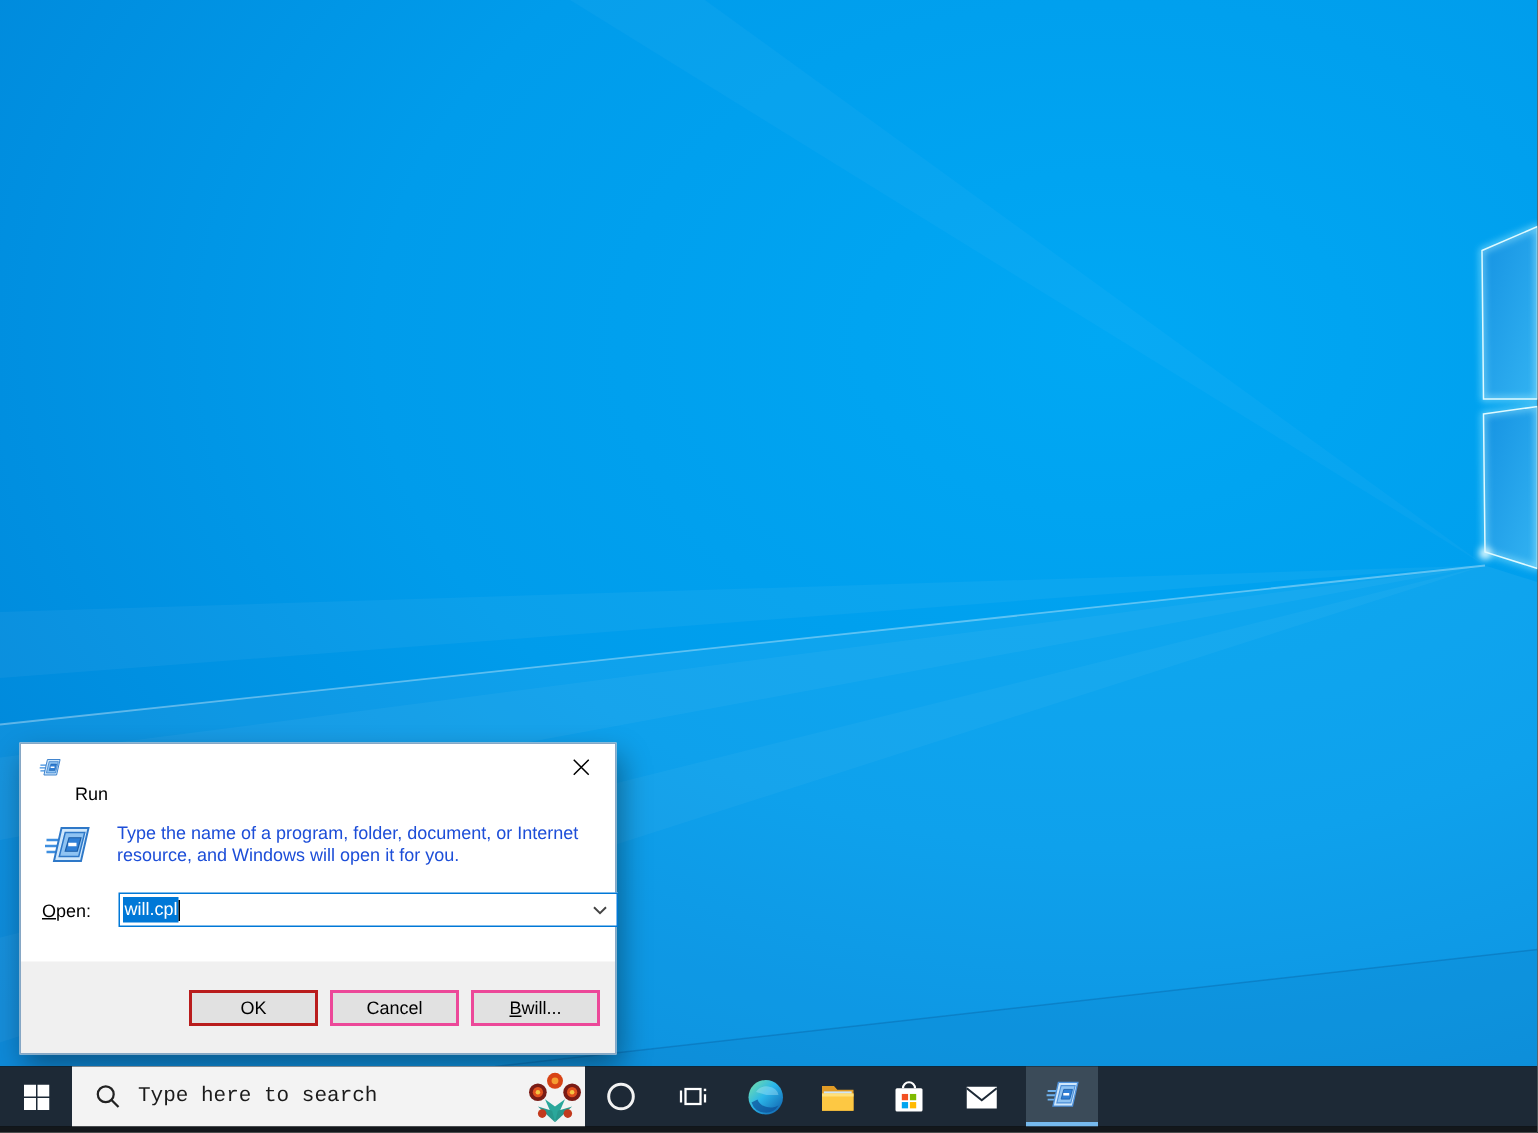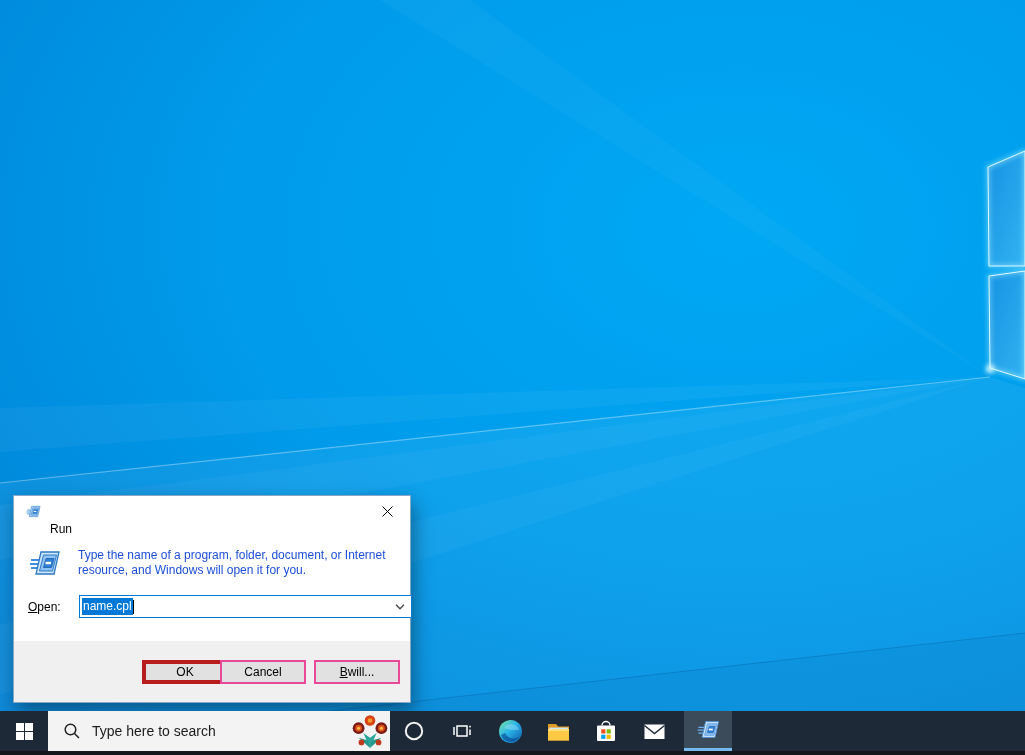--- a/index.html
+++ b/index.html
@@ -23,32 +23,32 @@
   .accel { text-decoration:underline; }
   .combo { position:absolute; left:65px; top:99px; width:333px; height:23px; background:#fff;
     border:1px solid #0078d7; display:flex; align-items:center; }
   .combo-sel { margin-left:2px; font-size:12px; line-height:17px; background:#0078d7; color:#fff; padding:0 1px; }
   .combo-caret { width:1px; height:14px; background:#000; }
   .combo-chevron { margin-left:auto; width:22px; height:100%; display:flex; align-items:center; justify-content:center; }
   .dlg-footer { position:absolute; left:0; top:145px; right:0; bottom:0; background:#f0f0f0; }
   .dlg-btn { position:absolute; top:19px; width:86px; height:24px; background:#e1e1e1;
     border:2px solid #ec4899; font-size:12px; font-family:"Liberation Sans",sans-serif; color:#000;
     display:flex; align-items:center; justify-content:center; }
-  .dlg-btn.default { border:4px solid #b91c1c;margin-left:16px; }
+  .dlg-btn.default { border:2px solid #b91c1c; }
   .btn-ok { left:112px; }
   .btn-cancel { left:206px; }
   .btn-browse { left:300px; }
 
   
   .taskbar { position:absolute; left:0; top:711px; width:1025px; height:40px; background:#1d2936; display:flex; align-items:stretch; }
   .tb-btn { width:48px; height:40px; display:flex; align-items:center; justify-content:center; flex:0 0 auto; }
   .search-box { width:342px; height:40px; background:#f3f3f3; display:flex; align-items:center; flex:0 0 auto; }
   .search-glyph { margin-left:15px; flex:0 0 auto; }
   .search-input { flex:1 1 auto; margin-left:11px; border:none; outline:none; background:transparent;
-    font-size:14px; color:#7f1d1d; font-family:Liberation Sans, sans-serif; min-width:0; }
+    font-size:14px; color:#7f1d1d; font-family:Liberation Mono, monospace; min-width:0; }
   .search-input::placeholder { color:#1b1b1b; opacity:1; }
   .search-flower { width:40px; height:40px; display:flex; align-items:center; justify-content:center; flex:0 0 auto; }
   .tb-run { margin-left:6px; background:#3b4b59; border-bottom:3px solid #76b9ed; }
   .bottom-strip { position:absolute; left:0; top:751px; width:1025px; height:4px; background:#13171b; }
 </style>
 </head>
 <body>
 
 <div class="stage">
 
@@ -121,21 +121,21 @@
       <polygon points="14.5,8 27.5,8 23.5,24 10.5,24" fill="#8fc3f2" stroke="#2e78c8" stroke-width="1"></polygon>
       <polygon points="17,11.5 25,11.5 22.5,20.5 14.5,20.5" fill="#2f7fd6" stroke="#1e5fa8" stroke-width="0.8"></polygon>
       <path d="M16.5,16 h5.5" stroke="#fff" stroke-width="2.4"></path>
     </svg>
 
     <div class="dlg-desc">Type the name of a program, folder, document, or Internet resource, and Windows will open it for you.</div>
 
     <label class="dlg-open-label"><span class="accel">O</span><span>pen:</span></label>
 
     <div class="combo">
-      <span class="combo-sel">name.cpl</span>
+      <span class="combo-sel">will.cpl</span>
       <div class="combo-caret"></div>
       <div class="combo-chevron">
         <svg width="10" height="6" viewBox="0 0 10 6">
           <path d="M1,0.8 L5,4.8 L9,0.8" stroke="#444" stroke-width="1.3" fill="none"></path>
         </svg>
       </div>
     </div>
 
     <div class="dlg-footer">
       <button class="dlg-btn default btn-ok">OK</button>

